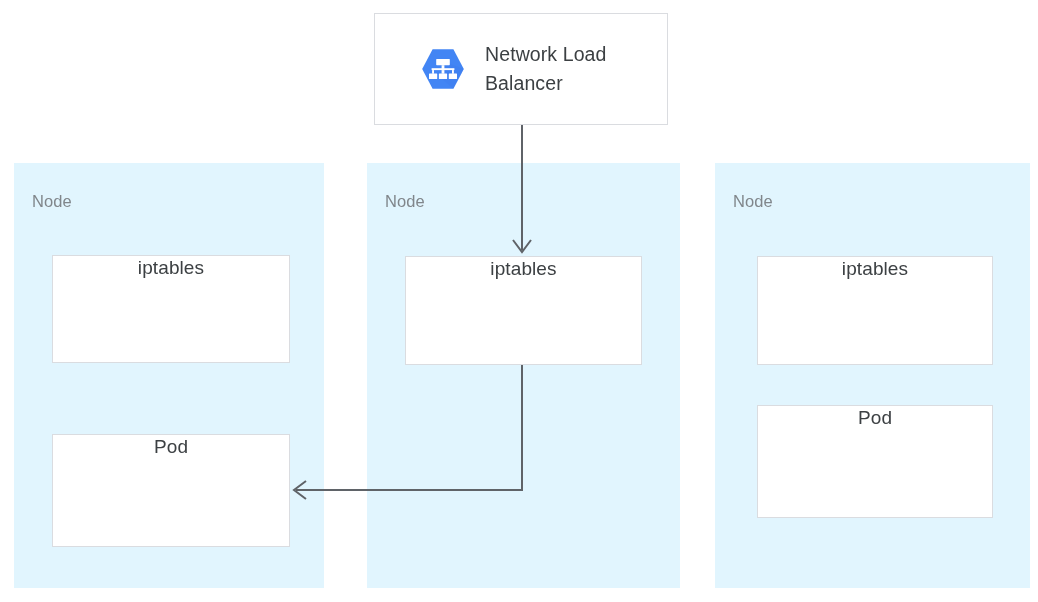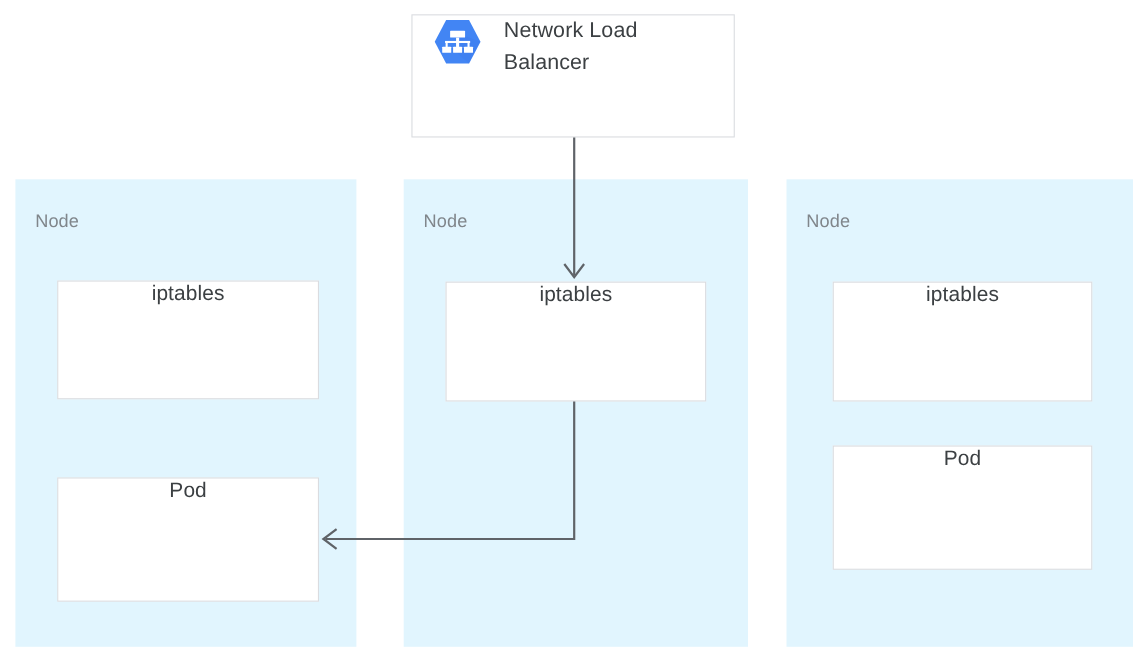--- a/index.html
+++ b/index.html
@@ -61,22 +61,22 @@
     position: absolute;
     left: 374px;
     top: 13px;
     width: 294px;
     height: 112px;
     background: #ffffff;
     border: 1.5px solid #dadce0;
     box-sizing: border-box;
     display: flex;
     flex-direction: row;
-    align-items: flex-start;
-    padding-left: 17px;
+    align-items: center;
+    padding-left: 44px;
   }
   #nlb-icon {
     flex: 0 0 auto;
     width: 48px;
     height: 48px;
     display: block;
   }
   #nlb-text {
     margin-left: 18px;
     font-size: 19.5px;

